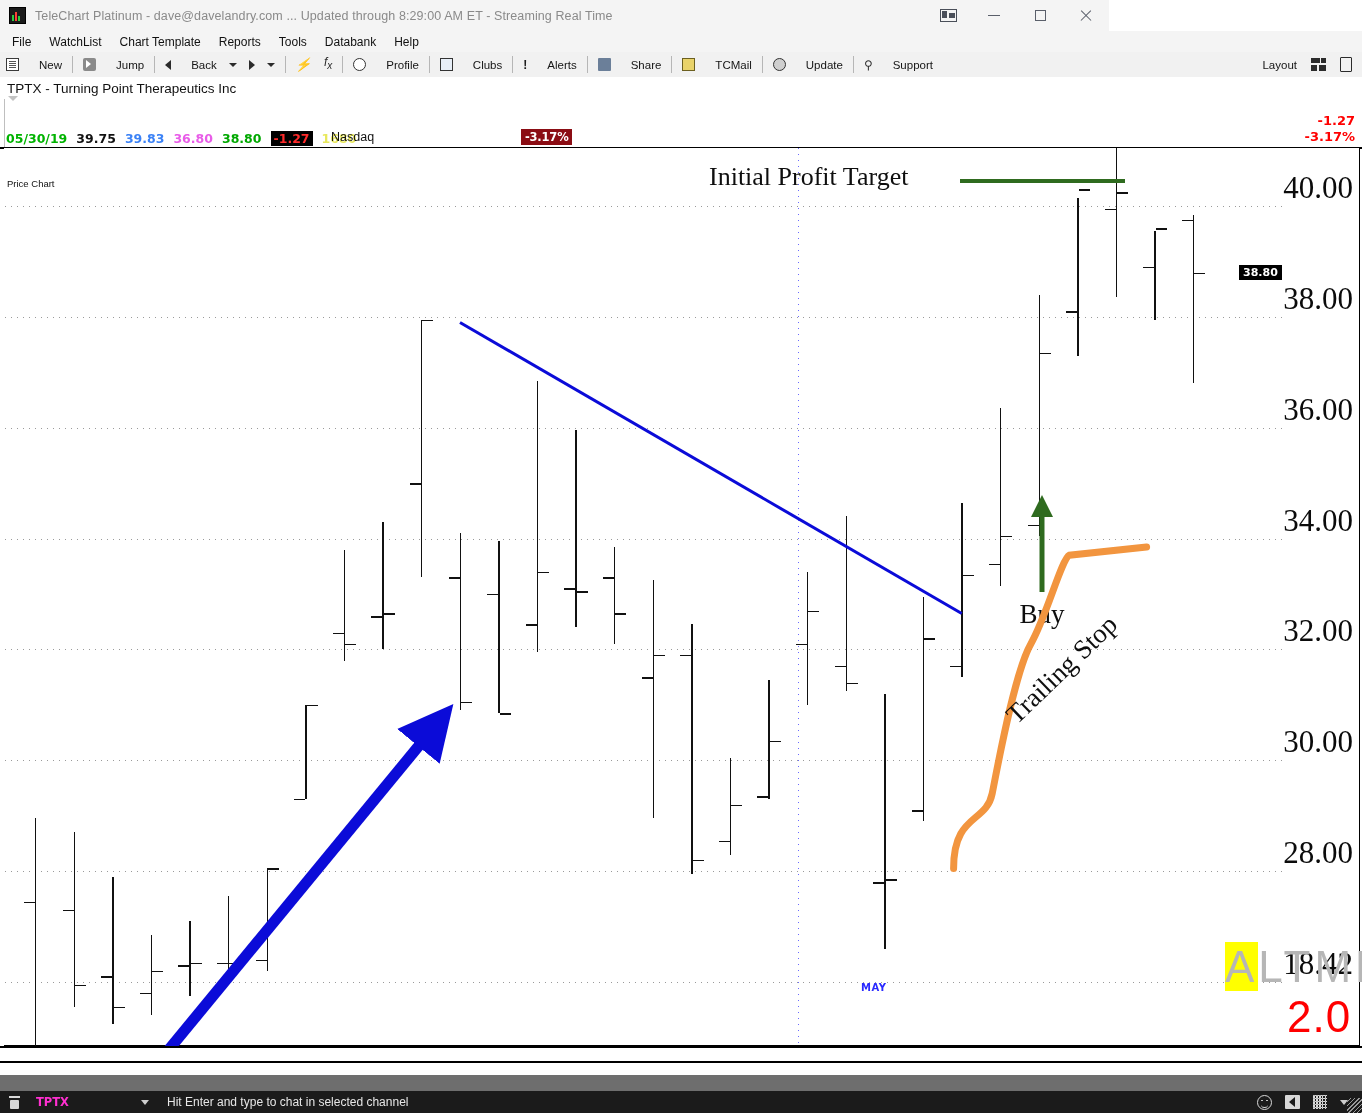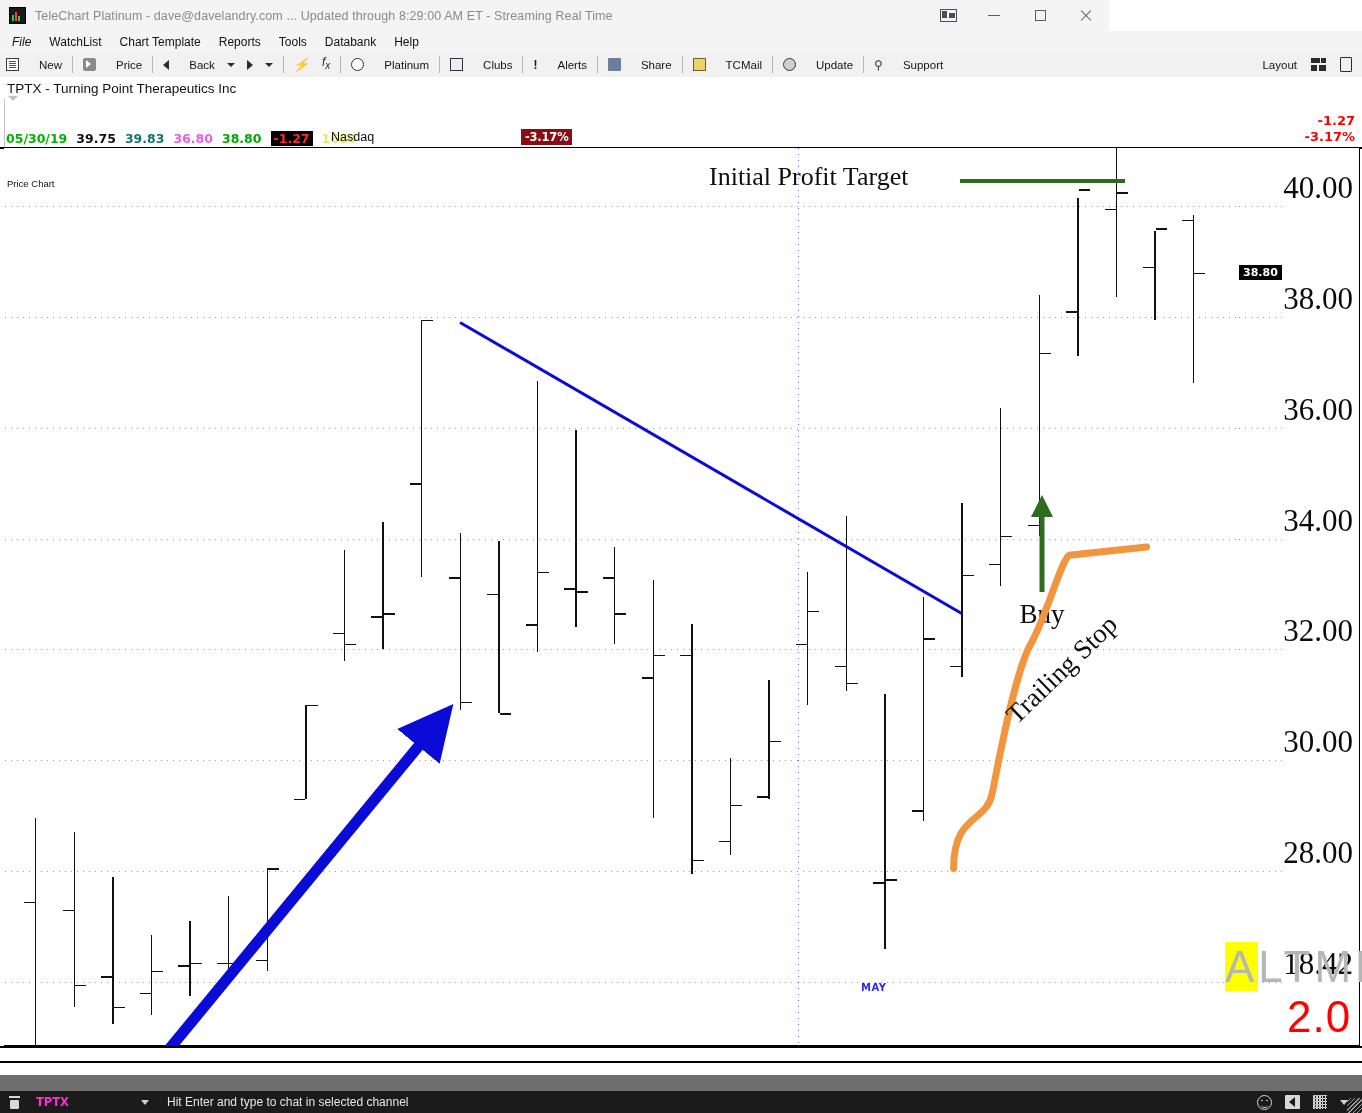--- a/index.html
+++ b/index.html
@@ -55,21 +55,21 @@
 
   
   .menubar{
     position:absolute;left:0;top:31px;width:1362px;height:21px;
     background:#f4f4f4;display:flex;align-items:center;
     border-bottom:1px solid #d9d9d9;
   }
   .menubar .mi{
     font-size:12px;color:#111;padding:2px 9px;white-space:nowrap;cursor:default;
   }
-  .menubar .mi:first-child{margin-left:3px;font-style:italic;}
+  .menubar .mi:first-child{margin-left:3px;}
 
   
   .toolbar{
     position:absolute;left:0;top:52px;width:1362px;height:25px;
     background:#f1f1f1;border-bottom:1px solid #b9b9b9;
     display:flex;align-items:center;
   }
   .tbtn{
     display:flex;align-items:center;height:23px;padding:0 6px;
     font-size:11.5px;color:#151515;white-space:nowrap;gap:20px;cursor:default;
@@ -149,21 +149,21 @@
   .ic-pencil:before{content:"";position:absolute;left:1px;top:5px;width:14px;height:3px;
     background:#3a3a3a;transform:rotate(-33deg);}
 
   .quoterow{
     position:absolute;left:6px;top:130px;height:16px;display:flex;align-items:center;
     font-family:"DejaVu Sans", sans-serif;font-size:12.5px;font-weight:bold;
   }
   .quoterow span{margin-right:9px;white-space:nowrap;}
   .q-date{color:#00b300;}
   .q-open{color:#111;}
-  .q-high{color:#0f766e;}
+  .q-high{color:#3b82f6;}
   .q-low{color:#e85ce8;}
   .q-close{color:#00a800;}
   .q-chg{color:#ff2a2a;background:#000;padding:0 3px;}
   .q-vol{color:#e8e85c;}
   .q-exch{color:#111;font-weight:normal;font-family:"Liberation Sans",sans-serif;
     position:absolute;left:325px;top:0;}
   .pctbadge{
     position:absolute;left:521px;top:129px;background:#8b0d14;color:#fff;
     font-family:"DejaVu Sans",sans-serif;font-weight:bold;font-size:11.5px;
     padding:1px 4px;letter-spacing:-0.2px;
@@ -323,21 +323,21 @@
   </div>
 
   <div class="toolbar">
     <div class="tbtn">
       <span class="gico ic-new"></span>
       <span>New</span>
     </div>
     <div class="tsep"></div>
     <div class="tbtn">
       <span class="gico ic-jump"></span>
-      <span>Price</span>
+      <span>Jump</span>
     </div>
     <div class="tsep"></div>
     <div class="tbtn">
       <span class="ic-arrow-l"></span>
       <span>Back</span>
     </div>
     <div class="tbtn">
       <span class="ic-caret"></span>
     </div>
     <div class="tbtn">
@@ -349,21 +349,21 @@
     <div class="tsep"></div>
     <div class="tbtn">
       <span class="ic-bolt">⚡</span>
     </div>
     <div class="tbtn">
       <span class="ic-fx">f<sub>x</sub></span>
     </div>
     <div class="tsep"></div>
     <div class="tbtn">
       <span class="gico ic-circle"></span>
-      <span>Platinum</span>
+      <span>Profile</span>
     </div>
     <div class="tsep"></div>
     <div class="tbtn">
       <span class="gico ic-book"></span>
       <span>Clubs</span>
     </div>
     <div class="tsep"></div>
     <div class="tbtn">
       <span class="ic-excl">!</span>
       <span>Alerts</span>

